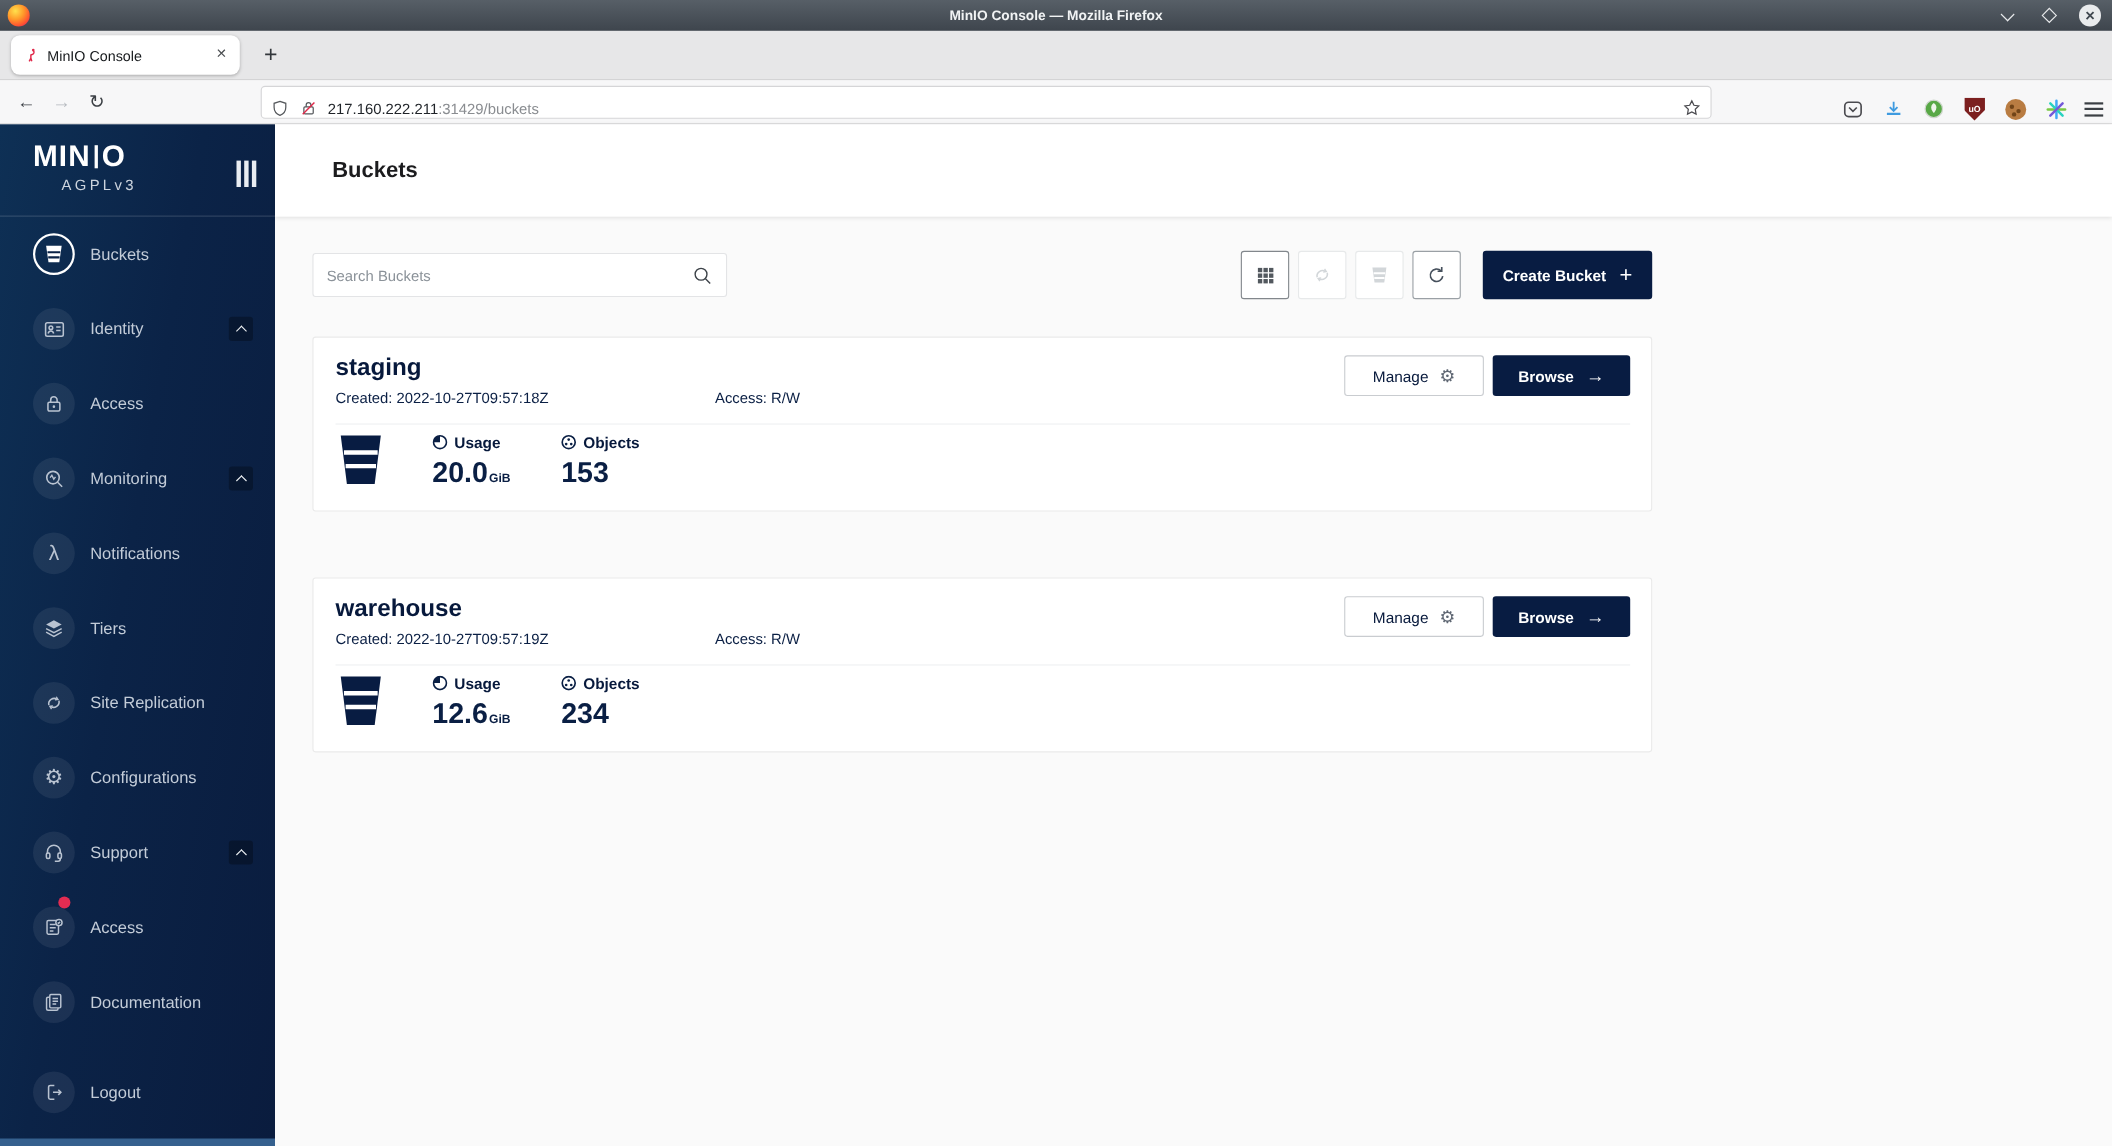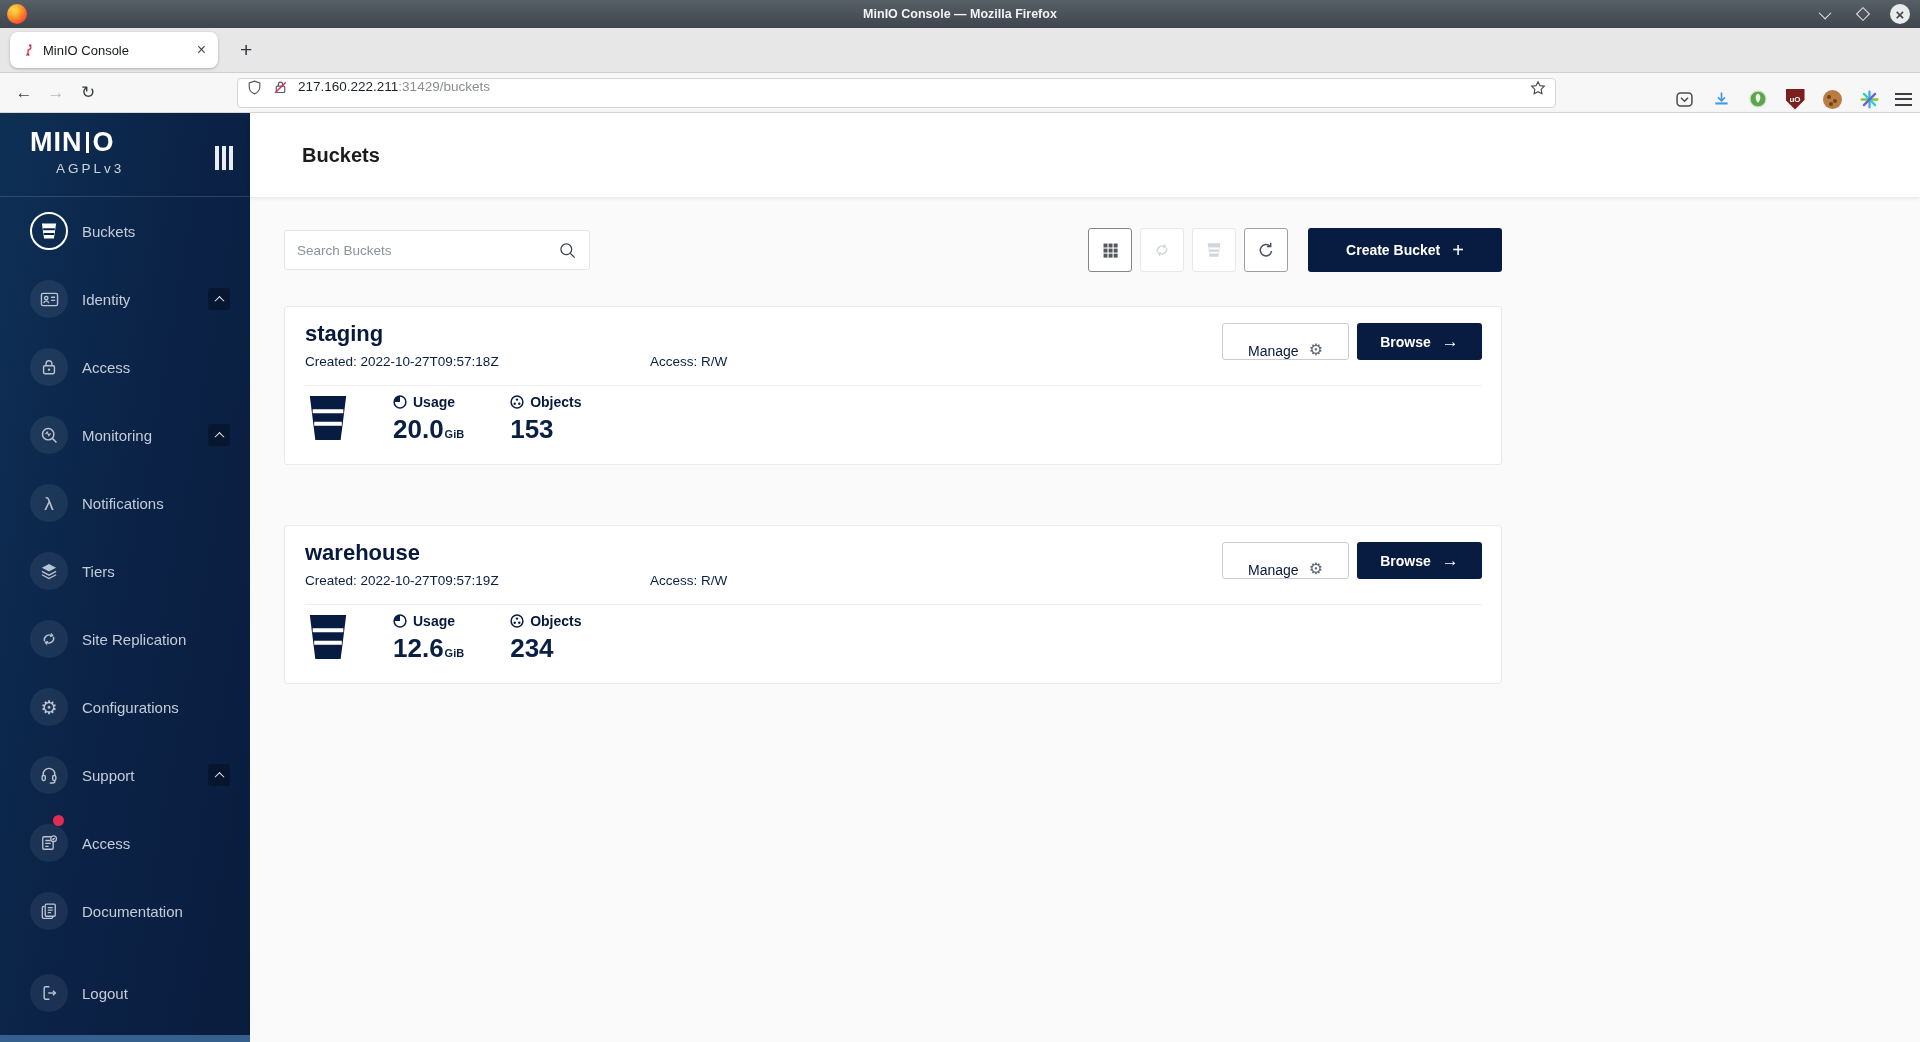--- a/index.html
+++ b/index.html
@@ -27,21 +27,21 @@
   .tab-label { flex:1; font-size:13px; color:#16191c; margin-left:8px; white-space:nowrap; overflow:hidden; }
   .tab-close { color:#4c4f52; font-size:16px; line-height:16px; padding:1px 4px; border-radius:4px; }
   .newtab { margin-left:14px; font-size:21px; color:#33373b; padding:0 8px; }
 
   .navbar { height:40px; background:#f7f7f8; border-bottom:1px solid #d8d8d9;
     display:flex; align-items:center; position:relative; }
   .nav-ico { font-size:17px; color:#3b3f44; width:32px; text-align:center; }
   .nav-ico.disabled { color:#b6babf; }
   .nav-back { margin-left:8px; }
   .urlbar { position:absolute; left:237px; width:1319px; height:30px; top:5px; background:#ffffff;
-    border:1px solid #d5d5d7; border-radius:4px; display:flex; align-items:flex-start; padding:0 8px; }
+    border:1px solid #d5d5d7; border-radius:4px; display:flex; align-items:flex-end; padding:0 8px; }
   .urlbar svg { flex:none; }
   .url-text { margin-left:9px; font-size:13.5px; color:#1f2328; flex:1; white-space:nowrap; }
   .url-rest { color:#8a8d91; }
   .nav-right { position:absolute; right:8px; top:0; height:52px; display:flex; align-items:center; gap:15px; }
   .ext { width:22px; height:22px; display:flex; align-items:center; justify-content:center; }
   .ublock { width:19px; height:21px; background:#7c1f1f; color:#fff; font-size:8px; font-weight:700;
     display:flex; align-items:center; justify-content:center;
     clip-path:polygon(0 0,100% 0,100% 55%,50% 100%,0 55%); }
   .cookie { width:19px; height:19px; border-radius:50%; background:#b97c42; position:relative; }
   .cookie i { position:absolute; width:4px; height:4px; border-radius:50%; background:#714418; }
@@ -79,47 +79,47 @@
 
   .main { flex:1; display:flex; flex-direction:column; background:#fafafa; }
   .page-header { height:84px; background:#fff; box-shadow:0 1px 4px rgba(0,0,0,.10);
     display:flex; align-items:center; position:relative; z-index:2; }
   .page-title { margin-left:52px; font-size:20px; font-weight:700; color:#1c1c1e; }
 
   .content { flex:1; padding:31px 0 0 34px; }
   .container { width:1218px; }
 
   .controls-row { display:flex; align-items:center; height:44px; }
-  .search-box { width:306px; height:40px; background:#fff; border:1px solid #e3e4e6; border-radius:3px;
+  .search-box { width:377px; height:40px; background:#fff; border:1px solid #e3e4e6; border-radius:3px;
     display:flex; align-items:center; padding:0 12px; }
   .search-box input { border:none; outline:none; flex:1; font-size:13.5px; color:#333;
     font-family:"Liberation Sans",sans-serif; background:transparent; }
   .search-box input::placeholder { color:#8b9299; }
   .ctl-right { margin-left:auto; display:flex; align-items:center; gap:8px; }
   .sqbtn { width:44px; height:44px; background:#fff; border-radius:3px; display:flex;
     align-items:center; justify-content:center; }
   .sqbtn.active1 { border:1px solid #82878c; color:#52585e; }
   .sqbtn.active2 { border:1px solid #9aa0a5; color:#46505c; }
   .sqbtn.disabled { border:1px solid #e7e9ea; color:#d2d6d9; }
-  .create-btn { margin-left:12px; width:194px; height:44px; background:#081c42; color:#fff; border:none;
+  .create-btn { margin-left:12px; width:154px; height:44px; background:#081c42; color:#fff; border:none;
     border-radius:3px; font-size:14px; font-weight:600; display:flex; align-items:center;
     justify-content:center; gap:12px; font-family:"Liberation Sans",sans-serif; cursor:pointer; }
   .create-plus { font-size:20px; font-weight:400; line-height:1; }
 
   
   .card { margin-top:34px; background:#fff; border:1px solid #eaeaea; border-radius:3px;
     padding:14px 19px 20px 20px; position:relative; }
   .card + .card { margin-top:60px; }
   .bname { font-size:22px; font-weight:700; color:#07193c; }
   .meta-row { position:relative; margin-top:7px; height:18px; }
   .meta-created { position:absolute; left:0; font-size:13.5px; color:#0a1f44;text-align:center; }
   .meta-access { position:absolute; left:345px; font-size:13.5px; color:#0a1f44; }
   .card-btns { position:absolute; right:19px; top:16px; display:flex; gap:8px; }
   .manage-btn { width:127px; height:37px; background:#fff; border:1px solid #c9ccd0; border-radius:3px;
-    color:#07193c; font-size:14px; display:flex; align-items:flex-end; justify-content:center; gap:10px;
+    color:#07193c; font-size:14px; display:flex; align-items:center; justify-content:center; gap:10px;
     font-family:"Liberation Sans",sans-serif; cursor:pointer; }
   .manage-gear { font-size:16px; color:#5f6773; }
   .browse-btn { width:125px; height:37px; background:#081c42; border:none; border-radius:3px; color:#fff;
     font-size:14px; font-weight:600; display:flex; align-items:center; justify-content:center; gap:11px;
     font-family:"Liberation Sans",sans-serif; cursor:pointer; }
   .browse-arrow { font-size:17px; font-weight:400; }
   .card-divider { border-top:1px solid #eef0f2; margin-top:13px; }
   .metrics { display:flex; margin-top:6px; }
   .big-bucket { width:46px; height:52px; }
   .metric { margin-left:42px; }

